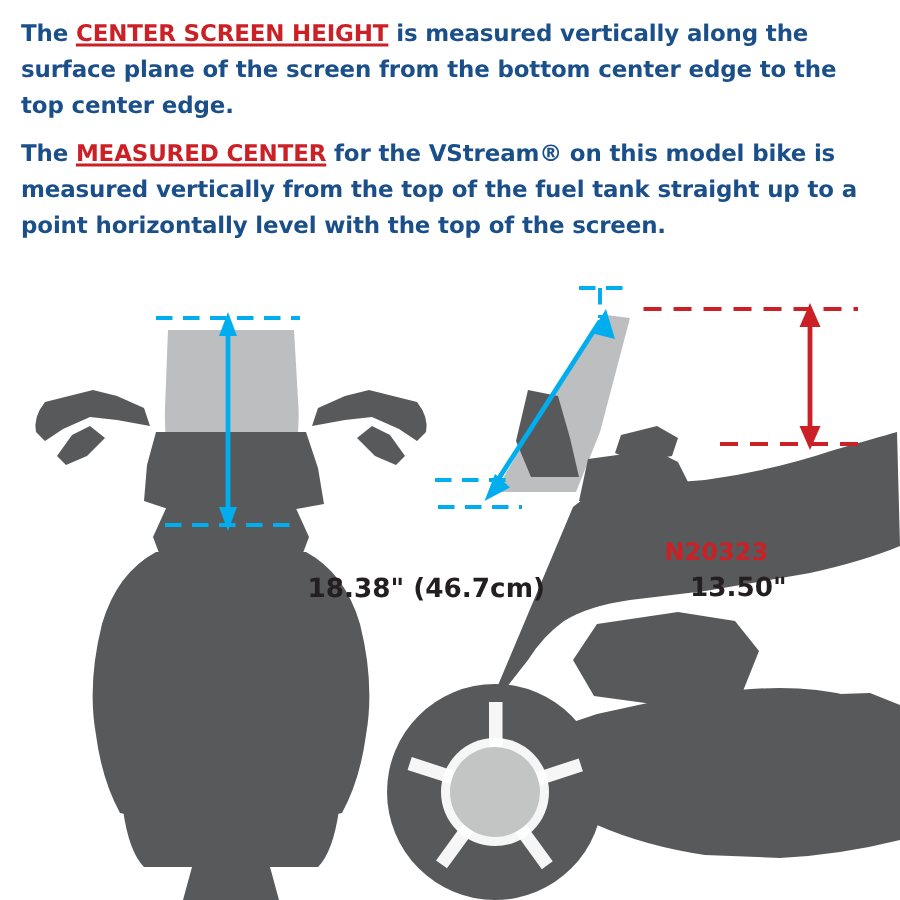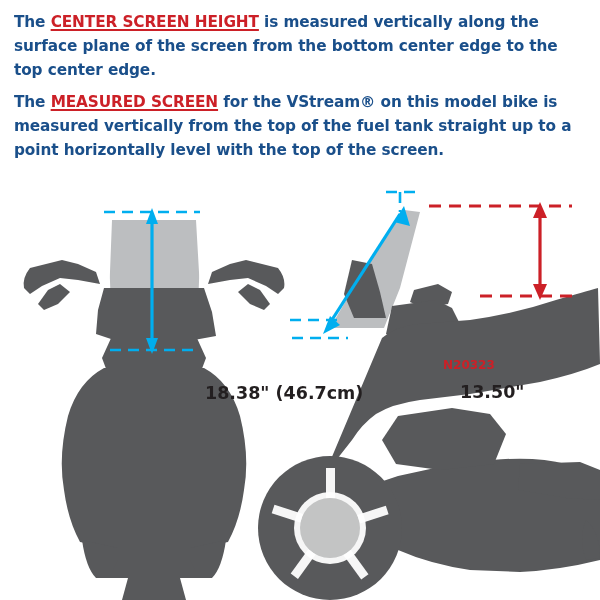--- a/index.html
+++ b/index.html
@@ -59,21 +59,21 @@
   }
   #label-center {
     left: 205px;
     top: 215px;
     font-size: 17.5px;
     color: #231f20;
   }
   #label-part {
     left: 443px;
     top: 190px;
-    font-size: 12px;
+    font-size: 16px;
     color: #cc2027;
   }
   #label-measured {
     left: 460px;
     top: 213px;
     font-size: 17.5px;
     color: #231f20;
     text-align: center;
     line-height: 22px;
   }
@@ -82,21 +82,21 @@
 </head>
 <body>
 
 <div id="stage">
 
   <div class="text-block" id="para1">
     <span>The </span><span class="underline-red">CENTER SCREEN HEIGHT</span><span> is measured vertically along the surface plane of the screen from the bottom center edge to the top center edge.</span>
   </div>
 
   <div class="text-block" id="para2">
-    <span>The </span><span class="underline-red">MEASURED SCREEN</span><span> for the VStream® on this model bike is measured vertically from the top of the fuel tank straight up to a point horizontally level with the top of the screen.</span>
+    <span>The </span><span class="underline-red">MEASURED CENTER</span><span> for the VStream® on this model bike is measured vertically from the top of the fuel tank straight up to a point horizontally level with the top of the screen.</span>
   </div>
 
   <div id="diagram">
 
     <svg width="600" height="432" viewBox="0 0 600 432" xmlns="http://www.w3.org/2000/svg">
 
       <g>
 
         <path fill="#bcbec0" stroke="none" d="M112,52 L196,52 L199,104 Q200,128 193,150 L178,162 L131,162 L116,150 Q109,128 110,104 Z"></path>
 

